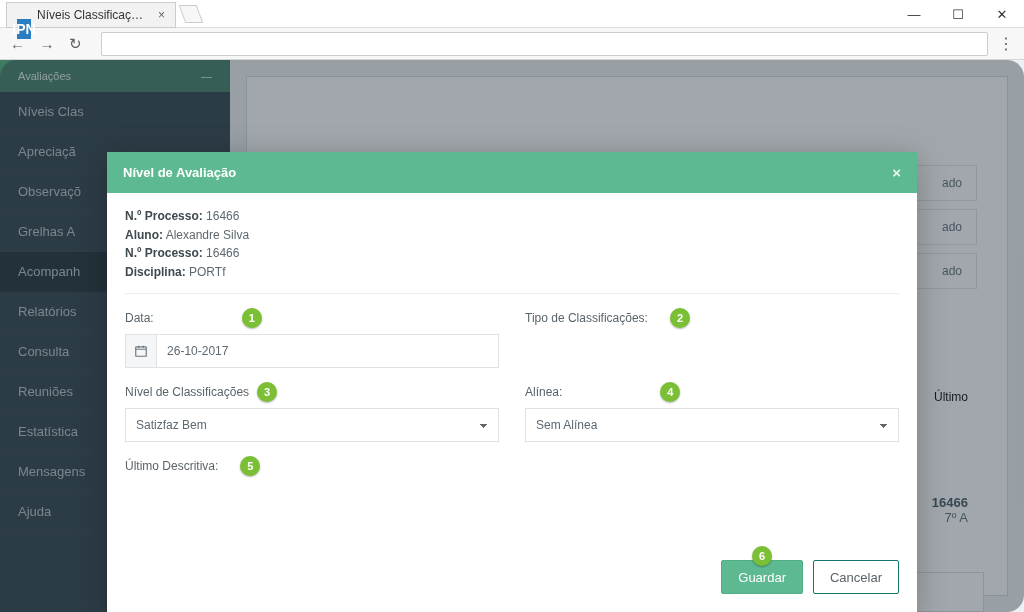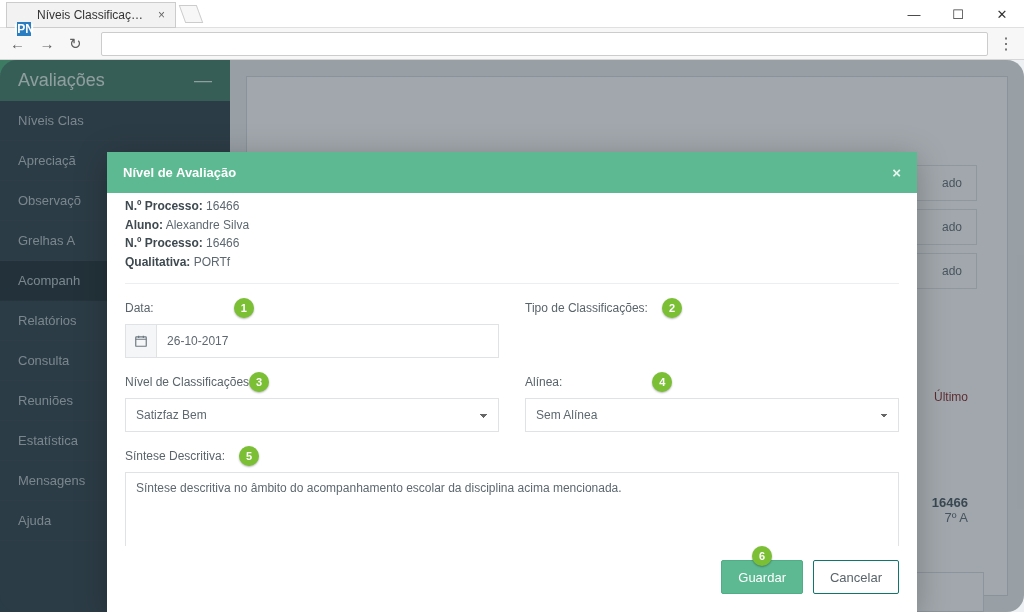--- a/index.html
+++ b/index.html
@@ -1,56 +1,56 @@
 <!DOCTYPE html>
 <html><head>
 <meta charset="utf-8">
 <style>
 * { margin:0; padding:0; box-sizing:border-box; font-family:"Segoe UI",Arial,sans-serif; }
 body { width:1024px; height:612px; overflow:hidden; background:#fff; position:relative; }
 
 
 .titlebar { height:28px; background:#fff; display:flex; align-items:flex-start; border-bottom:1px solid #e0e0e0; }
 .tab { display:flex; align-items:center; gap:6px; height:26px; padding:0 10px; background:#f2f2f2; border:1px solid #ccc; margin-left:6px; margin-top:2px; font-size:12px; color:#333; max-width:170px; }
-.tab-icon { width:14px; height:14px; background:#2a7dc1; color:#fff; font-size:12px; display:flex; align-items:center; justify-content:center; font-weight:bold;margin-top:28px; }
+.tab-icon { width:14px; height:20px; background:#2a7dc1; color:#fff; font-size:14px; display:flex; align-items:center; justify-content:center; font-weight:bold;margin-top:28px; }
 .tab-title { white-space:nowrap; overflow:hidden; text-overflow:ellipsis; }
 .tab-close { font-size:12px; color:#666; margin-left:4px; }
 .newtab { width:18px; height:18px; border:1px solid #ccc; margin:5px 0 0 6px; background:#f7f7f7; transform:skewX(20deg); }
 .winctrl { margin-left:auto; display:flex; }
 .winctrl div { width:44px; height:28px; display:flex; align-items:center; justify-content:center; font-size:13px; color:#333; }
 .addrbar { height:32px; display:flex; align-items:center; gap:10px; padding:0 10px; border-bottom:1px solid #d6d6d6; background:#f7f7f7; }
 .nav-icons span { color:#5f5f5f; font-size:15px; margin-right:10px; }
 .url-input { flex:1; height:24px; border:1px solid #ccc; border-radius:2px; background:#fff; padding:0 8px; font-size:12px; }
 .menu-dots { color:#5f5f5f; font-size:16px; }
 
 
 .app { position:relative; height:552px; background:#4a6972; display:flex; }
 .sidebar { width:230px; background:#2a3c45; color:#b7c3c8; font-size:13px; overflow:hidden; }
-.sidebar-group { padding:10px 18px; background:#3e7b63; color:#dfeee7; display:flex; justify-content:space-between; align-items:center; font-size:18px; }
+.sidebar-group { padding:10px 18px; background:#3e7b63; color:#dfeee7; display:flex; justify-content:space-between; align-items:center; font-size:11px; }
 .sidebar-item { padding:12px 18px; border-bottom:1px solid rgba(255,255,255,0.02); white-space:nowrap; overflow:hidden; text-overflow:ellipsis; }
 .sidebar-item.active { background:#1b2a31; }
 .content { flex:1; background:#eef1f3; padding:16px; position:relative; overflow:hidden; }
 .content-panel { border:1px solid #d4dadd; background:#fff; width:100%; height:100%; padding-top:80px; }
 .bg-row { border:1px solid #e0e4e6; margin:8px 30px; padding:10px 14px; font-size:12px; color:#606b72; text-align:right; }
-.bg-right-label { position:absolute; right:56px; top:330px; color:#7f1d1d; font-size:12px; }
+.bg-right-label { position:absolute; right:56px; top:330px; color:#000000; font-size:12px; }
 .bg-stat { position:absolute; right:56px; top:435px; text-align:right; font-size:13px; color:#5c6a72; }
 .bg-stat b { font-weight:700; color:#43525a; }
 
 
 .overlay { position:absolute; inset:0; background:rgba(46,60,70,0.45); display:flex; justify-content:center;border-radius:17px; }
 .modal { width:810px; margin-top:92px; background:#fff; height:460px; display:flex; flex-direction:column; box-shadow:0 6px 30px rgba(0,0,0,0.25); }
 .modal-header { background:#5cb991; color:#fff; padding:12px 16px; font-size:13px; font-weight:600; display:flex; justify-content:space-between; align-items:center; }
 .modal-close { color:rgba(255,255,255,0.85); font-size:15px; }
-.modal-body { padding:4px 18px 10px 18px; flex:1; overflow:auto; font-size:12px; color:#5d6870; }
+.modal-body { padding:14px 18px 10px 18px; flex:1; overflow:auto; font-size:12px; color:#5d6870; }
 .info-line { line-height:1.55; }
 .info-line b { color:#3e4950; }
 .divider { border:none; border-top:1px solid #eceff1; margin:12px 0 14px 0; }
 .form-grid { display:flex; gap:26px; }
 .form-col { flex:1; }
-.form-label { font-size:12px; color:#59646b; margin-bottom:6px; display:flex; align-items:center; }
+.form-label { font-size:12px; color:#59646b; margin-bottom:6px; display:flex; align-items:center; gap:8px; }
 .badge { width:20px; height:20px; border-radius:50%; background:#7bbf35; color:#fff; font-size:11px; font-weight:700; display:flex; align-items:center; justify-content:center; box-shadow:0 1px 2px rgba(0,0,0,0.3); }
 .text-input, .select-input { width:100%; height:34px; border:1px solid #dfe3e6; padding:0 10px; font-size:12px; color:#5d6870; background:#fff; }
 .date-wrap { display:flex; }
 .date-icon { width:34px; height:34px; border:1px solid #dfe3e6; border-right:none; display:flex; align-items:center; justify-content:center; color:#6c7880; background:#f4f6f7; }
 .select-input { appearance:none; -webkit-appearance:none; background-image:linear-gradient(45deg,transparent 50%,#666 50%), linear-gradient(135deg,#666 50%,transparent 50%); background-position:calc(100% - 14px) 15px, calc(100% - 10px) 15px; background-size:4px 4px,4px 4px; background-repeat:no-repeat; }
 .textarea { width:100%; height:88px; border:1px solid #dfe3e6; padding:8px 10px; font-size:12px; color:#5d6870; resize:both; }
 .modal-section { margin-bottom:14px; }
 .modal-footer { padding:14px 18px 18px; display:flex; justify-content:flex-end; gap:10px; align-items:center; }
 .btn { height:34px; padding:0 16px; border:1px solid #0f766e; background:#fff; color:#59646b; font-size:13px; border-radius:2px; cursor:pointer; }
 .btn-primary { background:#5cb991; border-color:#4fae85; color:#fff; }
@@ -127,21 +127,21 @@
   <div class="overlay">
     <div class="modal">
       <div class="modal-header">
         <span>Nível de Avaliação</span>
         <span class="modal-close">×</span>
       </div>
       <div class="modal-body">
         <div class="info-line"><b>N.º Processo:</b> <span>16466</span></div>
         <div class="info-line"><b>Aluno:</b> <span>Alexandre Silva</span></div>
         <div class="info-line"><b>N.º Processo:</b> <span>16466</span></div>
-        <div class="info-line"><b>Qualitativa:</b> <span>PORTf</span></div>
+        <div class="info-line"><b>Disciplina:</b> <span>PORTf</span></div>
         <hr class="divider">
 
         <div class="form-grid modal-section">
           <div class="form-col">
             <div class="form-label">
               <span>Data:</span>
               <span class="badge" style="margin-left:80px;">1</span>
             </div>
             <div class="date-wrap">
               <div class="date-icon">
@@ -177,24 +177,23 @@
               <span class="badge" style="margin-left:90px;">4</span>
             </div>
             <select class="select-input">
               <option>Sem Alínea</option>
             </select>
           </div>
         </div>
 
         <div class="modal-section">
           <div class="form-label">
-            <span>Síntese Descritiva:</span>
+            <span>Último Descritiva:</span>
             <span class="badge" style="margin-left:14px;">5</span>
           </div>
-          <textarea class="textarea" style="">Síntese descritiva no âmbito do acompanhamento escolar da disciplina acima mencionada.</textarea>
         </div>
       </div>
       <div class="modal-footer">
         <div class="footer-badge-wrap">
           <span class="badge">6</span>
           <button class="btn btn-primary">Guardar</button>
         </div>
         <button class="btn">Cancelar</button>
       </div>
     </div>

